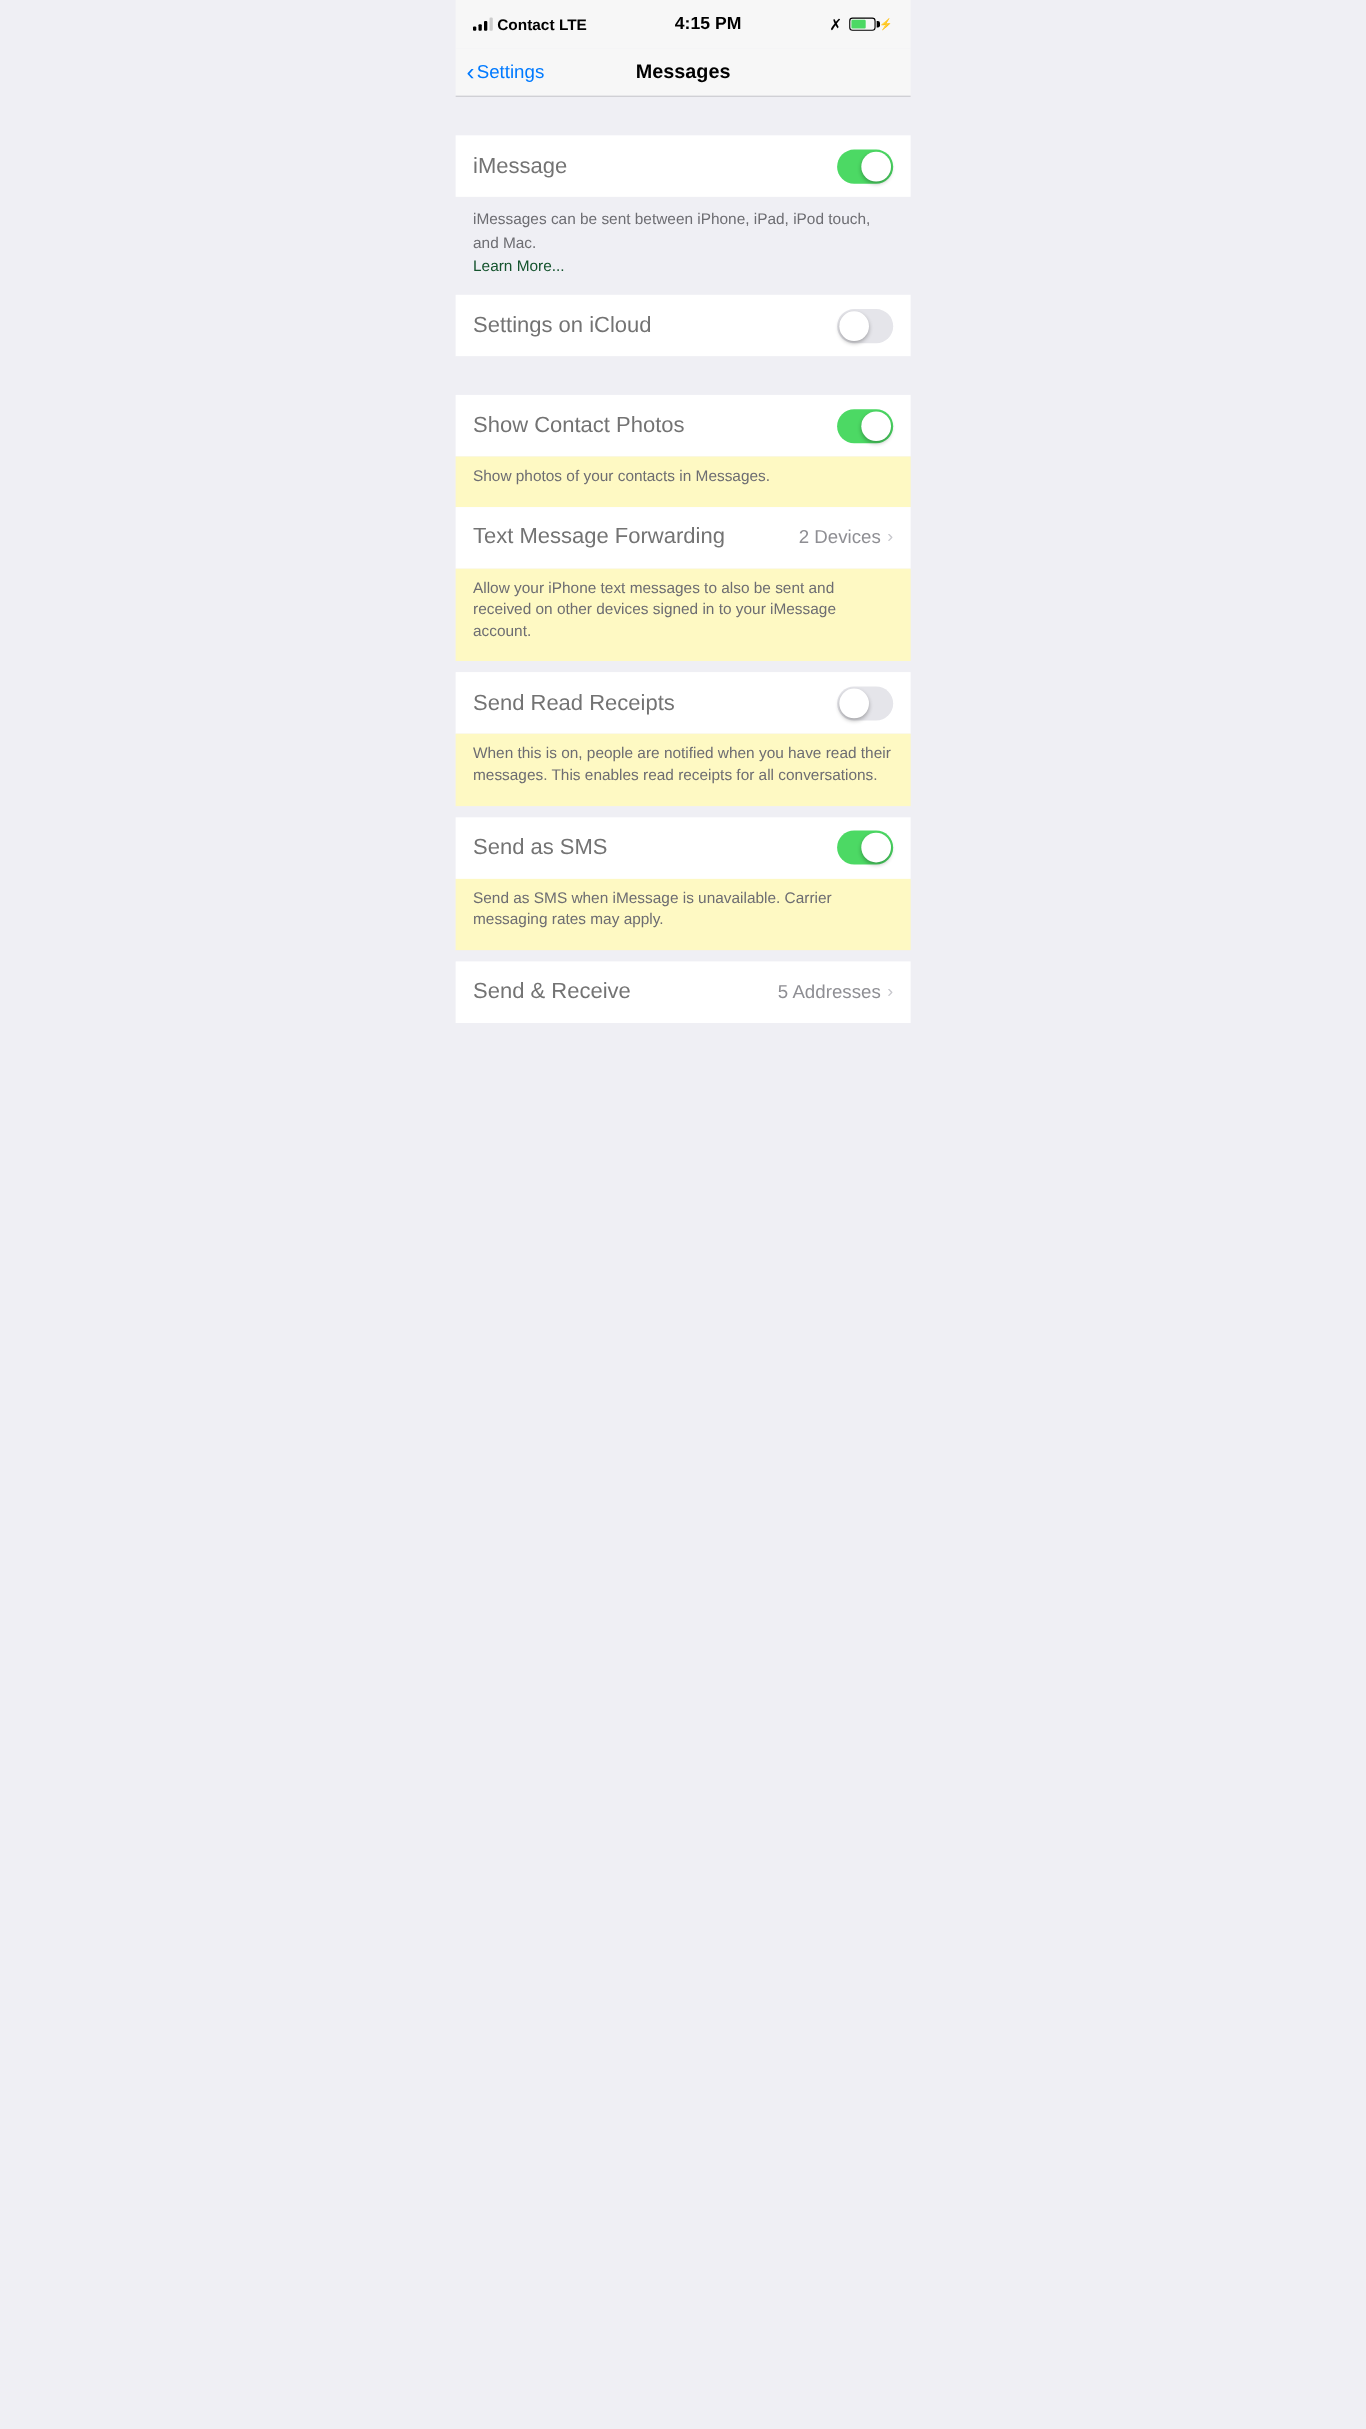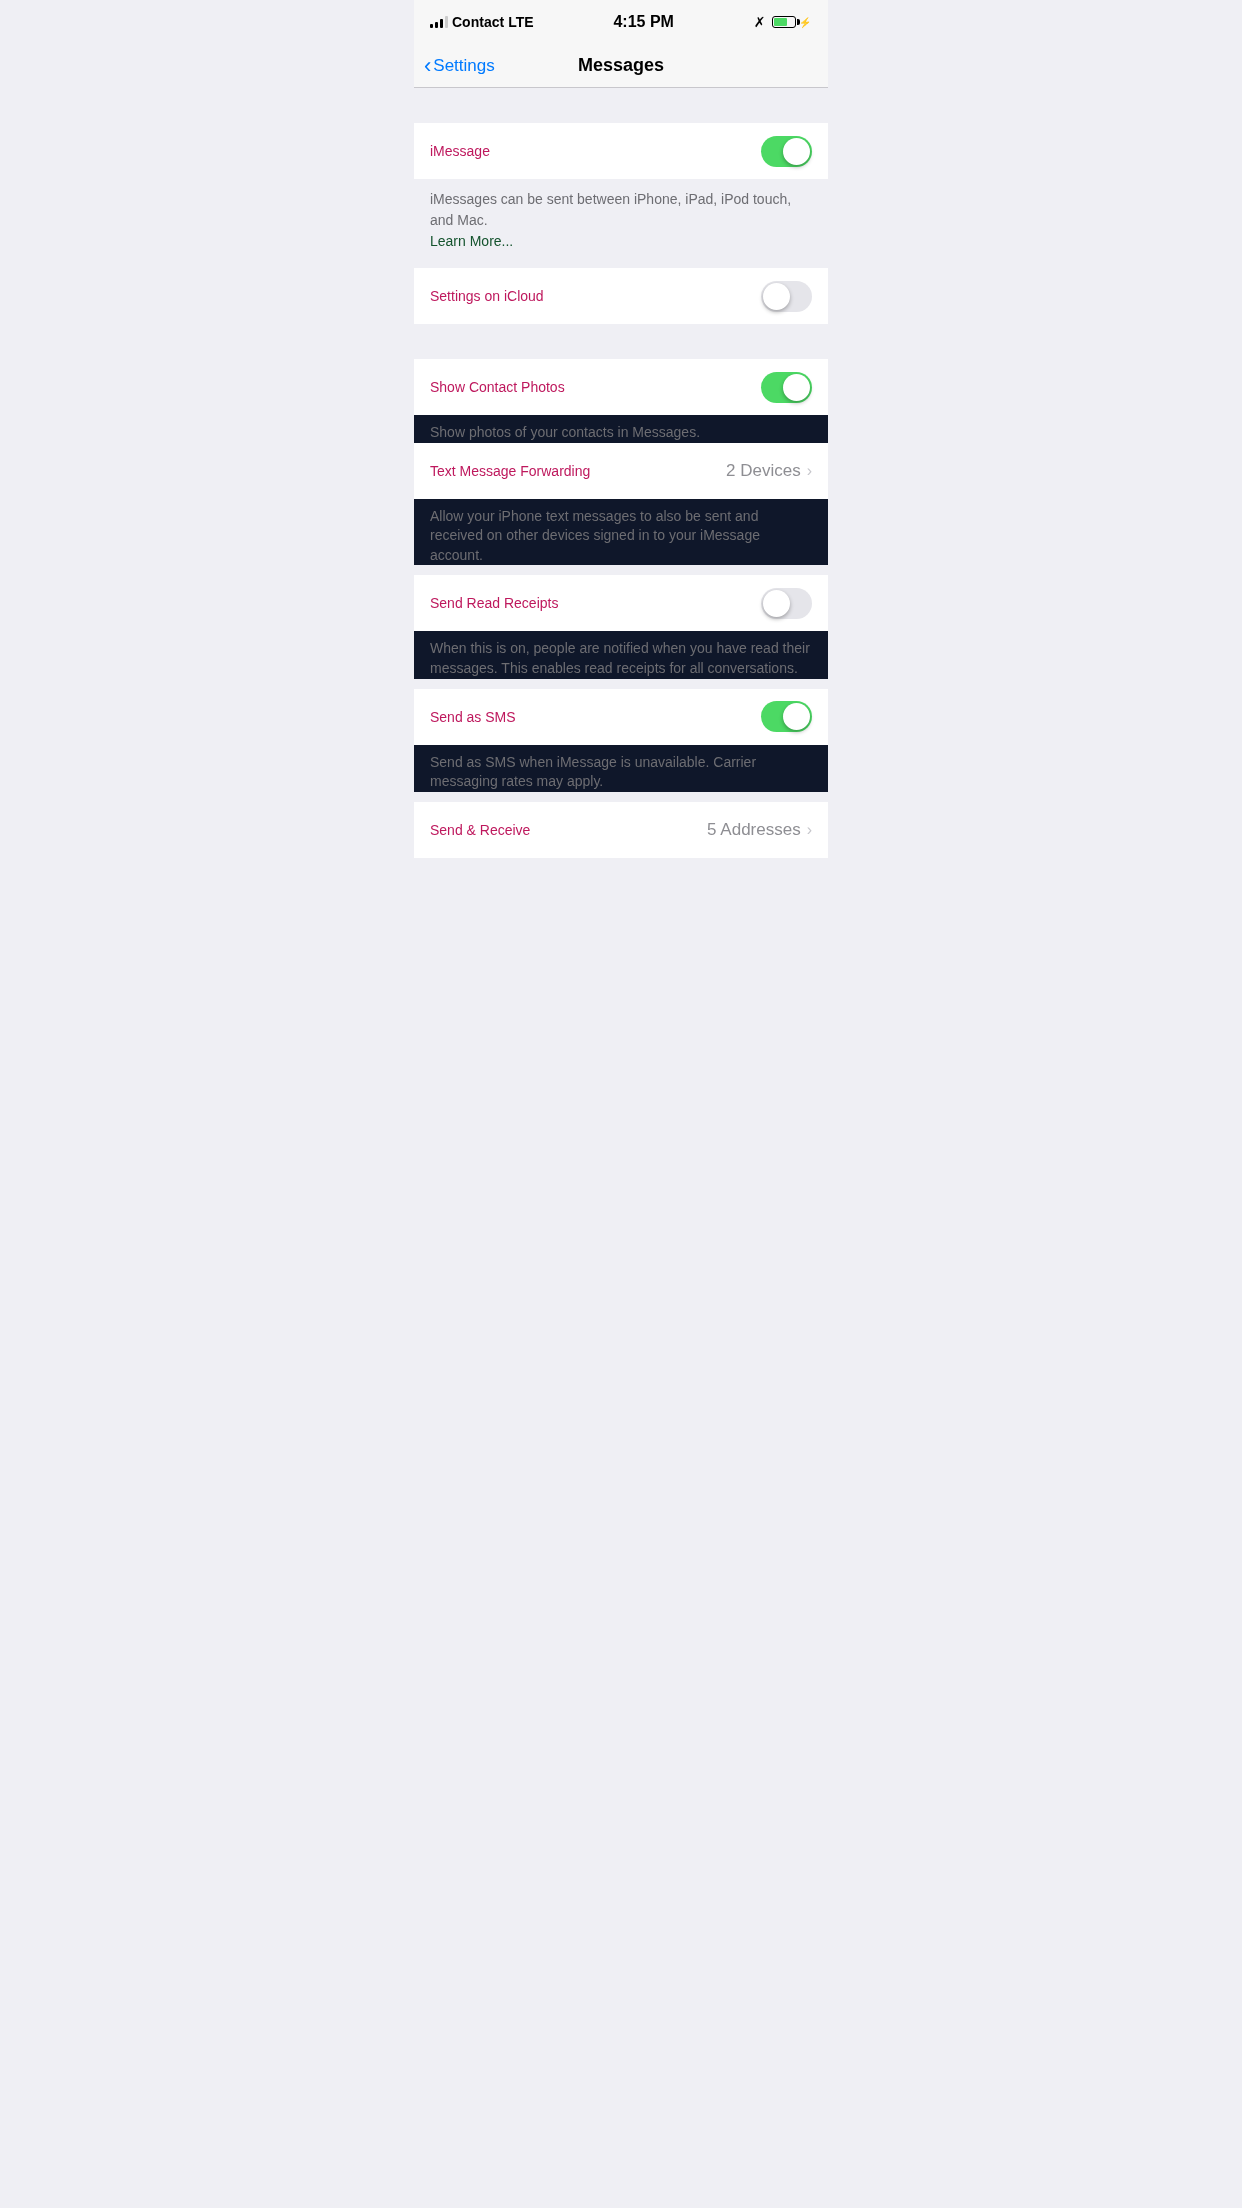--- a/index.html
+++ b/index.html
@@ -167,22 +167,22 @@
       min-height: 56px;
       border-bottom: 1px solid #e5e5ea;
       background: #fff;
     }
 
     .settings-row:last-child {
       border-bottom: none;
     }
 
     .row-label {
-      font-size: 14px;
-      color: #be185d;
+      font-size: 20px;
+      color: #737373;
     }
 
     .row-value {
       display: flex;
       align-items: center;
       gap: 6px;
       color: #8e8e93;
       font-size: 17px;
       text-align: center;
     }
@@ -240,22 +240,22 @@
       color: #6d6d72;
       line-height: 1.5;
     }
 
     .description-text a {
       color: #14532d;
       text-decoration: none;
     }
 
     .inline-description {
-      background: #0f172a;
-      padding: 8px 16px 0;
+      background: #fef9c3;
+      padding: 8px 16px 18px;
     }
 
     .inline-description p {
       font-size: 14px;
       color: #6d6d72;
       line-height: 1.4;
     }
   </style>
 </head>
 <body>

